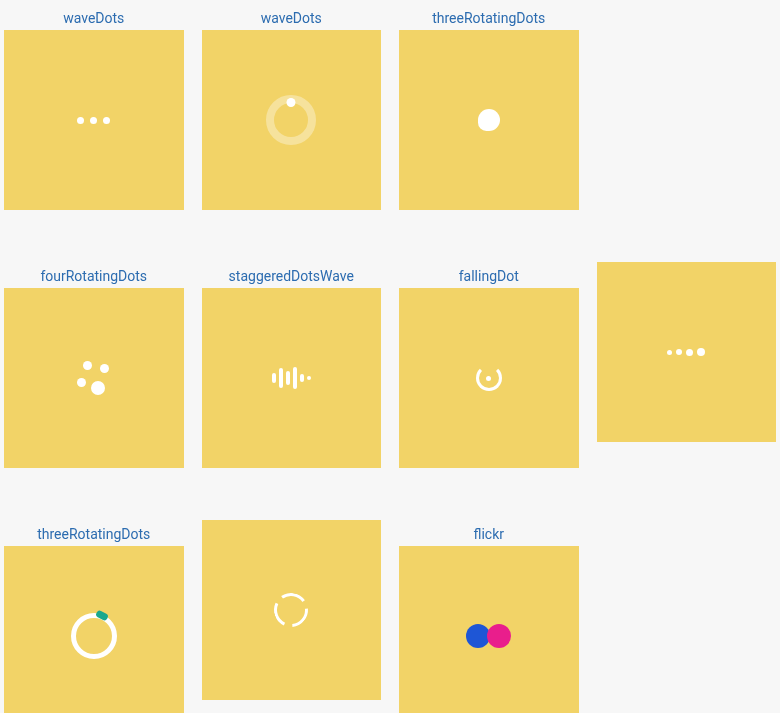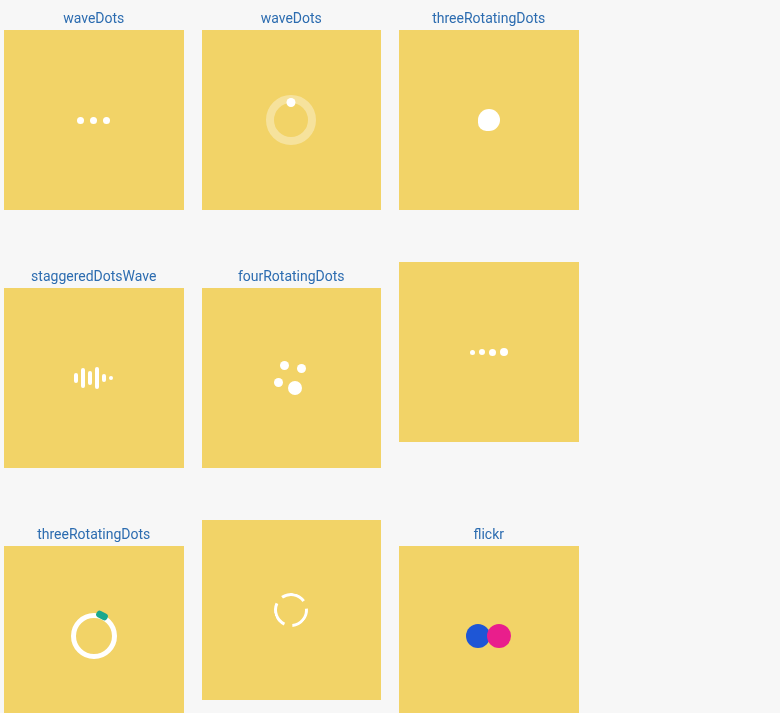--- a/index.html
+++ b/index.html
@@ -90,45 +90,53 @@
   <div class="cell">
     <div class="label">threeRotatingDots</div>
     <div class="canvas" style="background: rgb(242, 211, 103);">
       <div class="ic threeRotatingDots"></div>
     </div>
   </div>
 
   <div class="rowspacer"></div>
 
   <div class="cell">
+    <div class="label">fourRotatingDots</div>
+    <div class="canvas" style="background: rgb(242, 211, 103);">
+      <div class="ic fourRotating">
+        <div class="sd" style="top:0;left:6px"></div>
+        <div class="sd" style="top:3px;right:2px"></div>
+        <div class="sd" style="bottom:8px;left:0"></div>
+        <div class="bd" style="bottom:0;right:6px"></div>
+      </div>
+    </div>
+  </div>
+
+  <div class="cell">
     <div class="label">staggeredDotsWave</div>
     <div class="canvas" style="background: rgb(242, 211, 103);">
       <div class="ic staggered">
         <div class="bar" style="height:10px"></div>
         <div class="bar" style="height:20px"></div>
         <div class="bar" style="height:14px"></div>
         <div class="bar" style="height:22px"></div>
         <div class="bar" style="height:8px"></div>
         <div class="bar" style="height:4px;width:4px"></div>
       </div>
     </div>
   </div>
 
   <div class="cell">
-    <div class="label">fourRotatingDots</div>
+    <div class="label">fallingDot</div>
     <div class="canvas" style="background: rgb(242, 211, 103);">
-      <div class="ic fourRotating">
-        <div class="sd" style="top:0;left:6px"></div>
-        <div class="sd" style="top:3px;right:2px"></div>
-        <div class="sd" style="bottom:8px;left:0"></div>
-        <div class="bd" style="bottom:0;right:6px"></div>
+      <div class="ic fallingDot">
+        <div class="cd"></div>
       </div>
     </div>
   </div>
-
 
   <div class="cell">
     <div class="canvas" style="background: rgb(242, 211, 103);">
       <div class="ic progressive">
         <div class="pd" style="width:5px;height:5px"></div>
         <div class="pd" style="width:6px;height:6px"></div>
         <div class="pd" style="width:7px;height:7px"></div>
         <div class="pd" style="width:8px;height:8px"></div>
       </div>
     </div>

